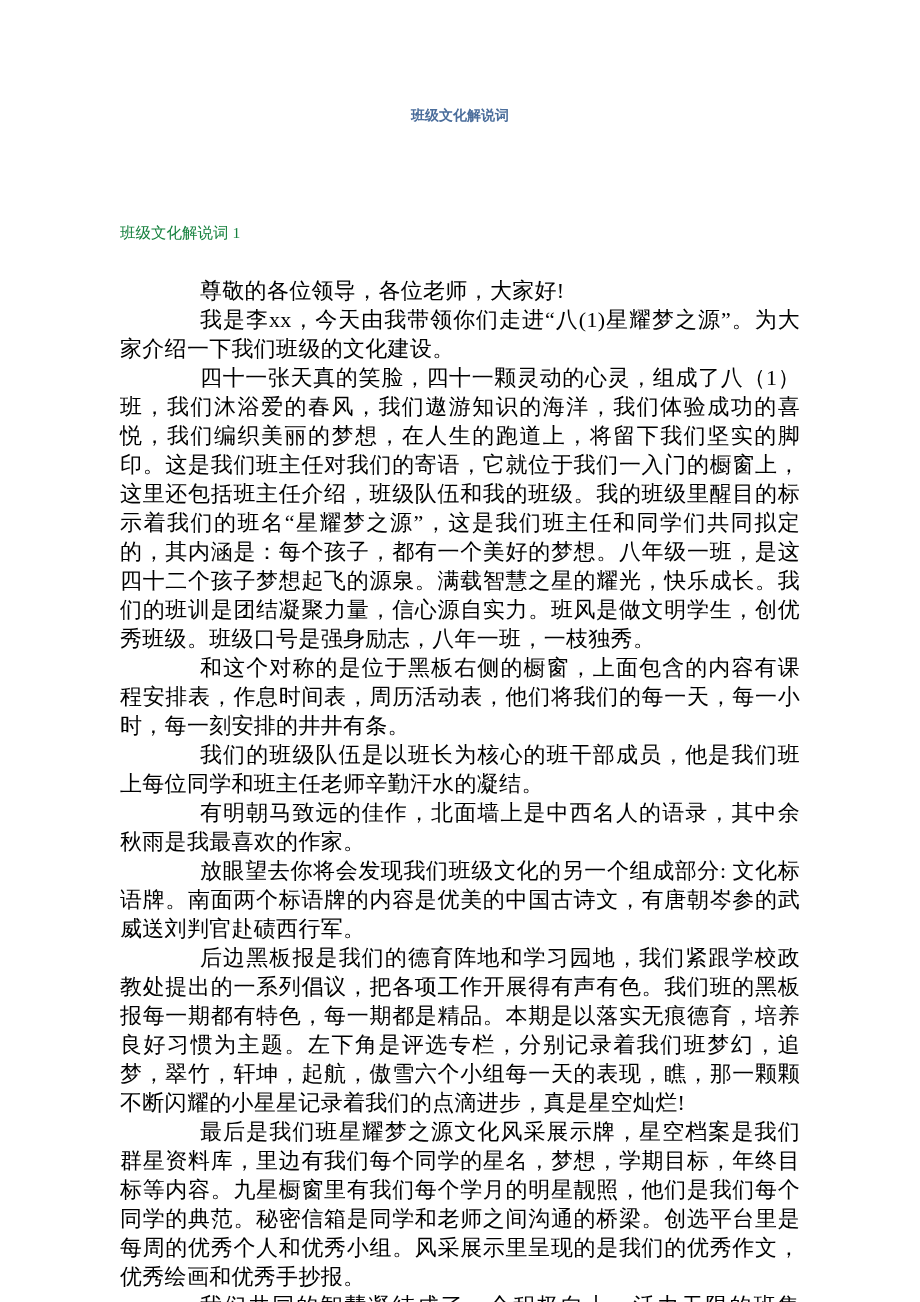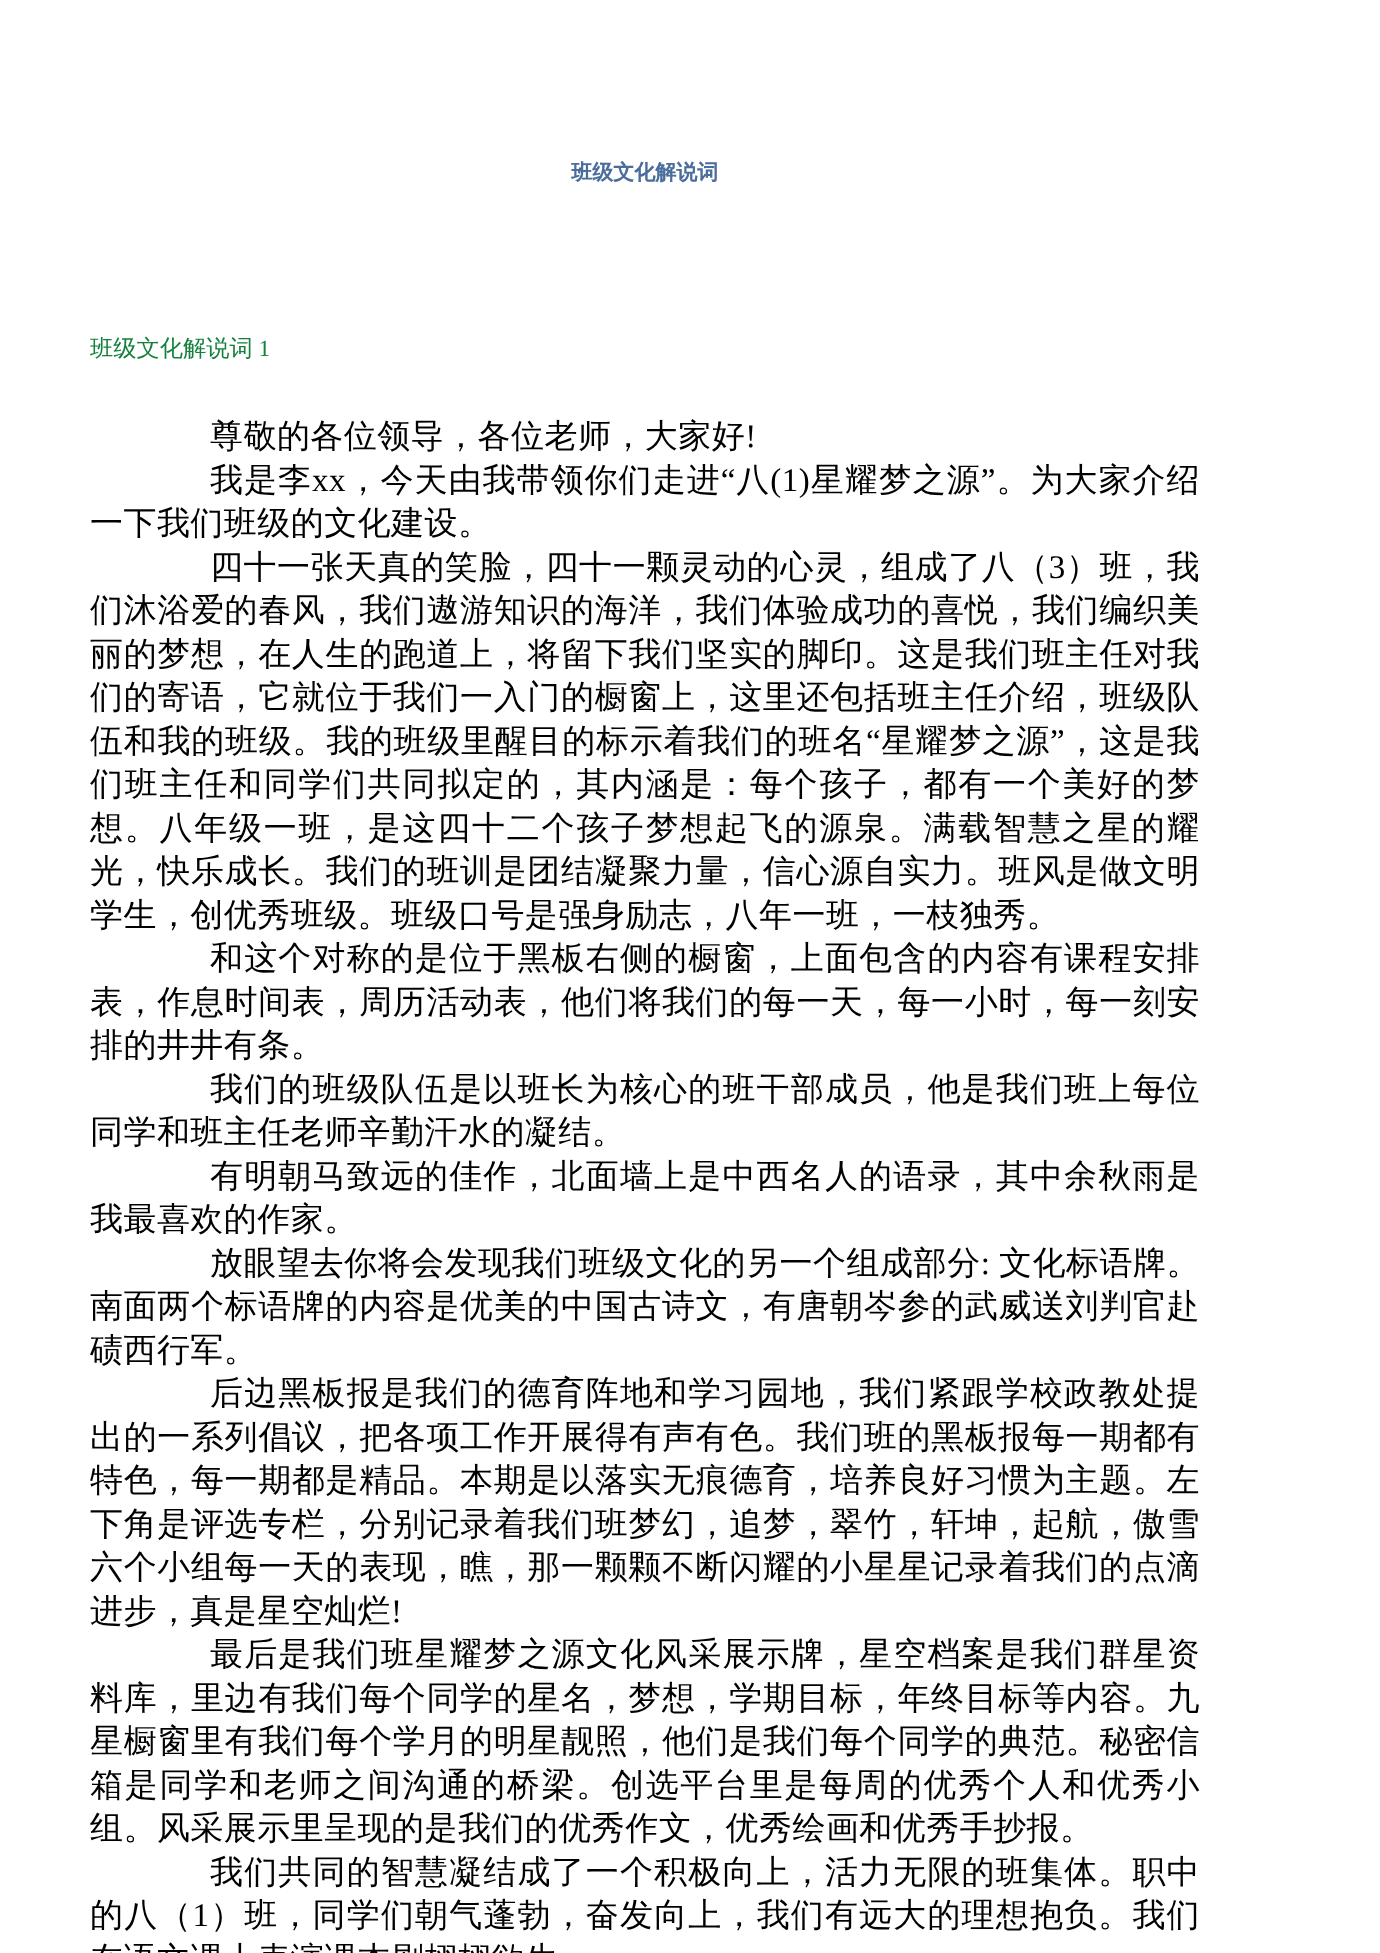--- a/index.html
+++ b/index.html
@@ -8,21 +8,21 @@
     width: 920px;
     height: 1302px;
     overflow: hidden;
     font-family: "Liberation Serif", "DejaVu Serif", serif;
     color: #000000;
   }
   .page {
     width: 920px;
     height: 1302px;
     background: #ffffff;
-    padding: 106px 120px 0 60px;
+    padding: 106px 120px 0 120px;
     overflow: hidden;
   }
   .doc-title {
     text-align: center;
     color: #4a6d9b;
     font-size: 14px;
     font-weight: bold;
     line-height: 20px;
     margin-bottom: 92px;
   }
@@ -48,21 +48,21 @@
 <div class="page">
 
   <h1 class="doc-title">班级文化解说词</h1>
 
   <div class="content">
 
     <h2 class="section-heading">班级文化解说词 1</h2>
 
     <p class="para">尊敬的各位领导，各位老师，大家好!</p>
     <p class="para">我是李xx，今天由我带领你们走进“八(1)星耀梦之源”。为大家介绍一下我们班级的文化建设。</p>
-    <p class="para">四十一张天真的笑脸，四十一颗灵动的心灵，组成了八（3）班，我们沐浴爱的春风，我们遨游知识的海洋，我们体验成功的喜悦，我们编织美丽的梦想，在人生的跑道上，将留下我们坚实的脚印。这是我们班主任对我们的寄语，它就位于我们一入门的橱窗上，这里还包括班主任介绍，班级队伍和我的班级。我的班级里醒目的标示着我们的班名“星耀梦之源”，这是我们班主任和同学们共同拟定的，其内涵是：每个孩子，都有一个美好的梦想。八年级一班，是这四十二个孩子梦想起飞的源泉。满载智慧之星的耀光，快乐成长。我们的班训是团结凝聚力量，信心源自实力。班风是做文明学生，创优秀班级。班级口号是强身励志，八年一班，一枝独秀。</p>
+    <p class="para">四十一张天真的笑脸，四十一颗灵动的心灵，组成了八（1）班，我们沐浴爱的春风，我们遨游知识的海洋，我们体验成功的喜悦，我们编织美丽的梦想，在人生的跑道上，将留下我们坚实的脚印。这是我们班主任对我们的寄语，它就位于我们一入门的橱窗上，这里还包括班主任介绍，班级队伍和我的班级。我的班级里醒目的标示着我们的班名“星耀梦之源”，这是我们班主任和同学们共同拟定的，其内涵是：每个孩子，都有一个美好的梦想。八年级一班，是这四十二个孩子梦想起飞的源泉。满载智慧之星的耀光，快乐成长。我们的班训是团结凝聚力量，信心源自实力。班风是做文明学生，创优秀班级。班级口号是强身励志，八年一班，一枝独秀。</p>
     <p class="para">和这个对称的是位于黑板右侧的橱窗，上面包含的内容有课程安排表，作息时间表，周历活动表，他们将我们的每一天，每一小时，每一刻安排的井井有条。</p>
     <p class="para">我们的班级队伍是以班长为核心的班干部成员，他是我们班上每位同学和班主任老师辛勤汗水的凝结。</p>
     <p class="para">有明朝马致远的佳作，北面墙上是中西名人的语录，其中余秋雨是我最喜欢的作家。</p>
     <p class="para">放眼望去你将会发现我们班级文化的另一个组成部分: 文化标语牌。南面两个标语牌的内容是优美的中国古诗文，有唐朝岑参的武威送刘判官赴碛西行军。</p>
     <p class="para">后边黑板报是我们的德育阵地和学习园地，我们紧跟学校政教处提出的一系列倡议，把各项工作开展得有声有色。我们班的黑板报每一期都有特色，每一期都是精品。本期是以落实无痕德育，培养良好习惯为主题。左下角是评选专栏，分别记录着我们班梦幻，追梦，翠竹，轩坤，起航，傲雪六个小组每一天的表现，瞧，那一颗颗不断闪耀的小星星记录着我们的点滴进步，真是星空灿烂!</p>
     <p class="para">最后是我们班星耀梦之源文化风采展示牌，星空档案是我们群星资料库，里边有我们每个同学的星名，梦想，学期目标，年终目标等内容。九星橱窗里有我们每个学月的明星靓照，他们是我们每个同学的典范。秘密信箱是同学和老师之间沟通的桥梁。创选平台里是每周的优秀个人和优秀小组。风采展示里呈现的是我们的优秀作文，优秀绘画和优秀手抄报。</p>
     <p class="para">我们共同的智慧凝结成了一个积极向上，活力无限的班集体。职中的八（1）班，同学们朝气蓬勃，奋发向上，我们有远大的理想抱负。我们在语文课上表演课本剧栩栩欲生，</p>
 
   </div>
 </div>

